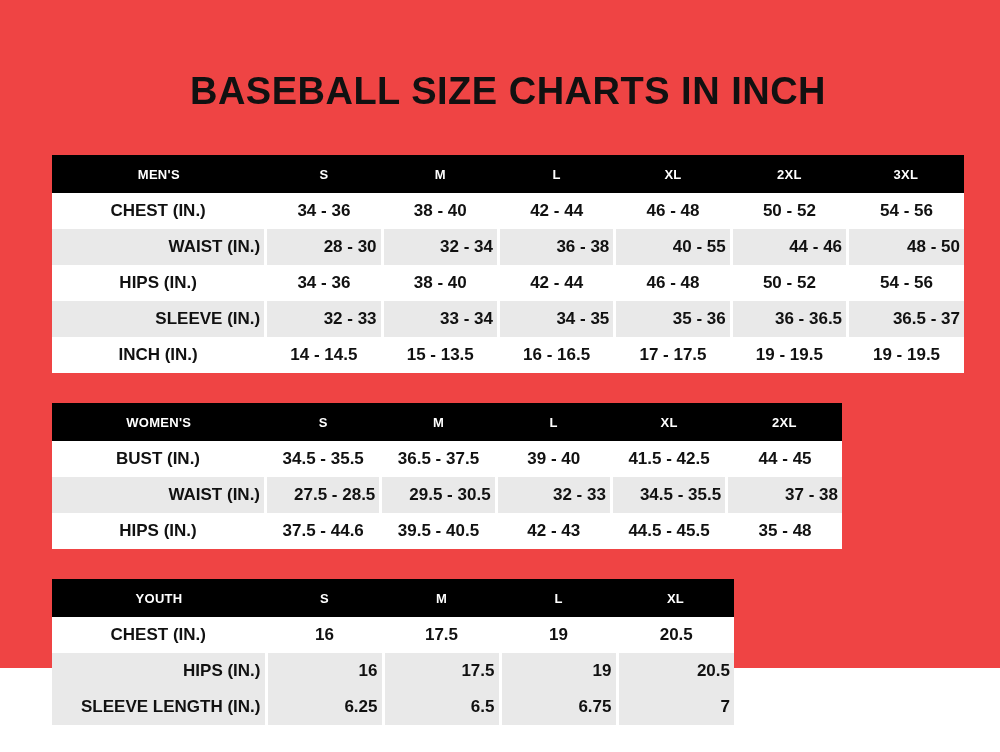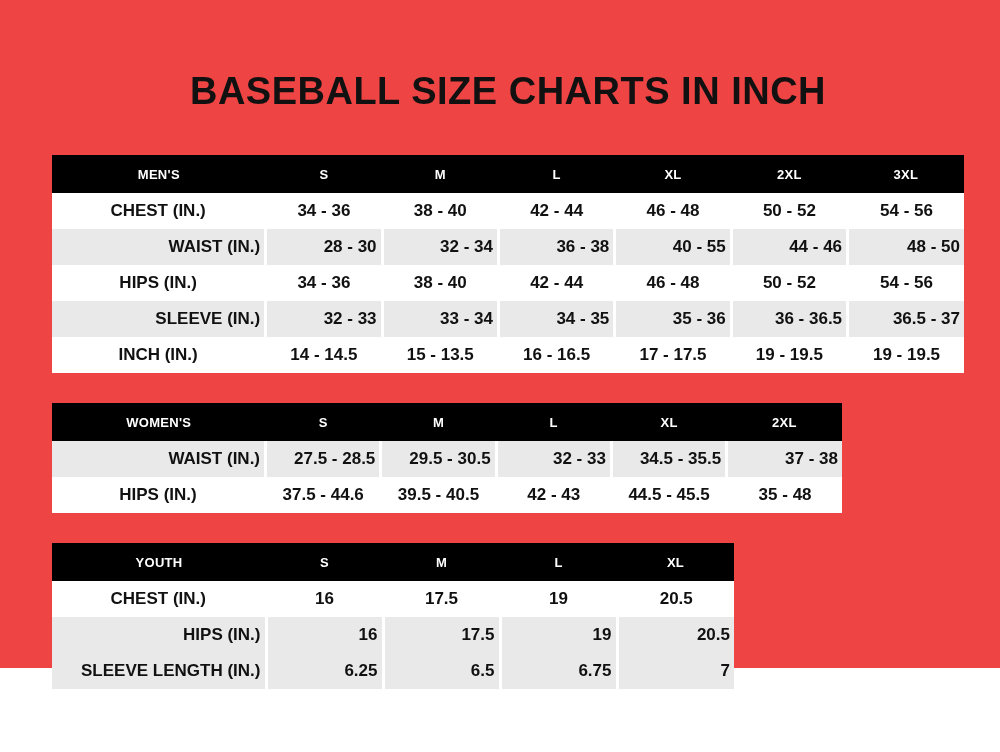--- a/index.html
+++ b/index.html
@@ -190,20 +190,28 @@
         <tr>
           <th class="rowlabel">WOMEN'S</th>
           <th>S</th>
           <th>M</th>
           <th>L</th>
           <th>XL</th>
           <th>2XL</th>
         </tr>
       </thead>
       <tbody>
+        <tr>
+          <td class="rowlabel">BUST (IN.)</td>
+          <td>34.5 - 35.5</td>
+          <td>36.5 - 37.5</td>
+          <td>39 - 40</td>
+          <td>41.5 - 42.5</td>
+          <td>44 - 45</td>
+        </tr>
         <tr class="alt">
           <td class="rowlabel">WAIST (IN.)</td>
           <td>27.5 - 28.5</td>
           <td>29.5 - 30.5</td>
           <td>32 - 33</td>
           <td>34.5 - 35.5</td>
           <td>37 - 38</td>
         </tr>
         <tr>
           <td class="rowlabel">HIPS (IN.)</td>

